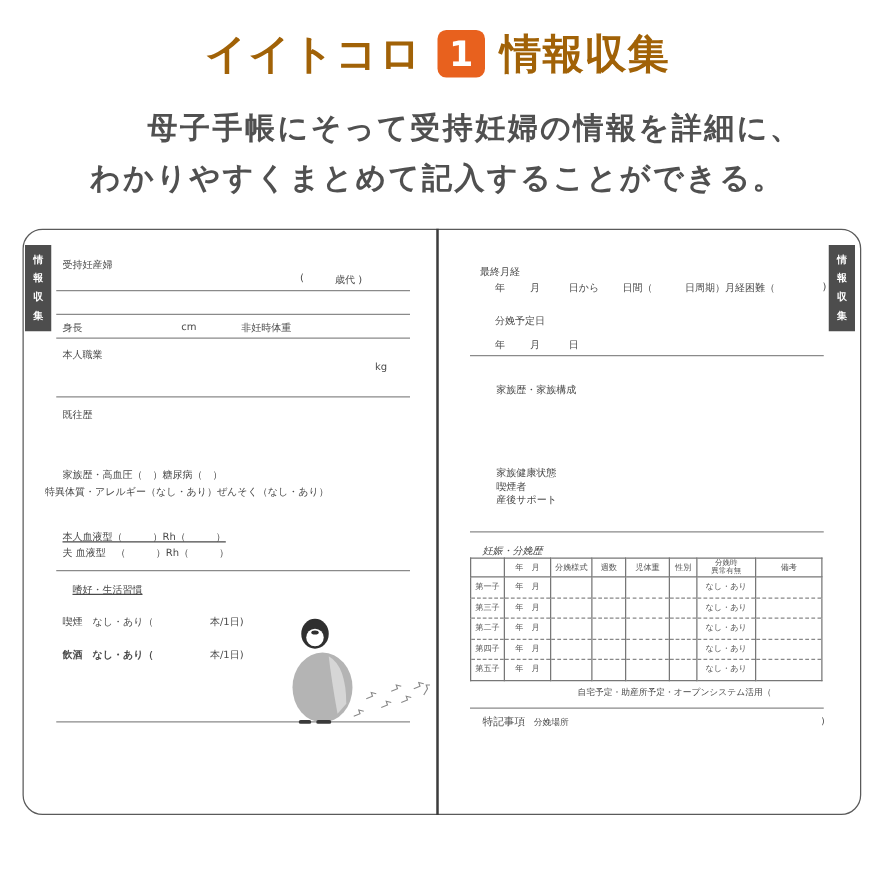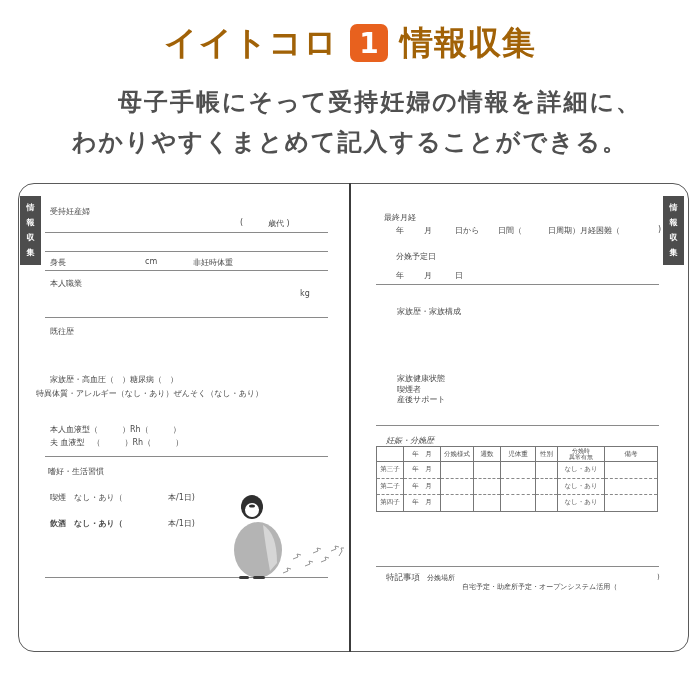--- a/index.html
+++ b/index.html
@@ -74,25 +74,25 @@
 <div class="t" style="left:300px;top:255px;margin-top:34px;">kg</div>
 <div class="hr" style="left:45px;top:270px;width:283px;"></div>
 
 <div class="t" style="left:50px;top:278px;">本人職業</div>
 <div class="hr" style="left:45px;top:317px;width:283px;"></div>
 
 <div class="t" style="left:50px;top:326px;">既往歴</div>
 <div class="t" style="left:50px;top:374px;">家族歴・高血圧（　）糖尿病（　）</div>
 <div class="t" style="left:36px;top:388px;">特異体質・アレルギー（なし・あり）ぜんそく（なし・あり）</div>
 
-<div class="t" style="left:50px;top:424px;">本人血液型（　　　）Rh（　　　）</div>
+<div class="t" style="left:50px;top:424px;text-decoration:underline;">本人血液型（　　　）Rh（　　　）</div>
 <div class="t" style="left:50px;top:437px;">夫 血液型　（　　　）Rh（　　　）</div>
 <div class="hr" style="left:45px;top:456px;width:283px;"></div>
 
-<div class="t" style="left:48px;top:466px;">嗜好・生活習慣</div>
+<div class="t" style="left:58px;top:466px;text-decoration:underline;">嗜好・生活習慣</div>
 <div class="t" style="left:50px;top:492px;">喫煙　なし・あり（</div>
 <div class="t" style="left:168px;top:492px;">本/1日)</div>
 <div class="t" style="left:50px;top:518px;font-weight:bold;">飲酒　なし・あり（</div>
 <div class="t" style="left:168px;top:518px;">本/1日)</div>
 <div class="hr" style="left:45px;top:577px;width:283px;"></div>
 
 <svg class="penguin" viewBox="0 0 130 90">
   <g>
     <ellipse cx="33" cy="57" rx="24" ry="28" fill="#b4b4b4"></ellipse>
     <path d="M38 32 Q52 40 52 70 L45 78 Q40 50 38 32 Z" fill="#d6d6d6"></path>
@@ -154,20 +154,30 @@
       <th>週数</th>
       <th>児体重</th>
       <th>性別</th>
       <th class="two" style="white-space:pre-line;">分娩時
 異常有無</th>
       <th>備考</th>
     </tr>
   </thead>
   <tbody>
     <tr>
+      <td>第一子</td>
+      <td>年　月</td>
+      <td></td>
+        <td></td>
+        <td></td>
+        <td></td>
+      <td>なし・あり</td>
+      <td></td>
+    </tr>
+    <tr>
       <td>第三子</td>
       <td>年　月</td>
       <td></td>
         <td></td>
         <td></td>
         <td></td>
       <td>なし・あり</td>
       <td></td>
     </tr>
     <tr>
@@ -175,28 +185,38 @@
       <td>年　月</td>
       <td></td>
         <td></td>
         <td></td>
         <td></td>
       <td>なし・あり</td>
       <td></td>
     </tr>
     <tr>
       <td>第四子</td>
+      <td>年　月</td>
+      <td></td>
+        <td></td>
+        <td></td>
+        <td></td>
+      <td>なし・あり</td>
+      <td></td>
+    </tr>
+    <tr>
+      <td>第五子</td>
       <td>年　月</td>
       <td></td>
         <td></td>
         <td></td>
         <td></td>
       <td>なし・あり</td>
       <td></td>
     </tr>
   </tbody>
 </table>
 
 <div class="hr" style="left:376px;top:566px;width:283px;"></div>
 <div class="t" style="left:386px;top:572px;font-size:8.5px;text-align:center;">特記事項</div>
 <div class="t" style="left:427px;top:573px;font-size:7px;">分娩場所</div>
-<div class="t" style="left:462px;top:582px;font-size:7px;">自宅予定・助産所予定・オープンシステム活用（</div>
+<div class="t" style="left:462px;top:549px;font-size:7px;">自宅予定・助産所予定・オープンシステム活用（</div>
 <div class="t" style="left:657px;top:573px;font-size:7px;">)</div>
 
 </body></html>

